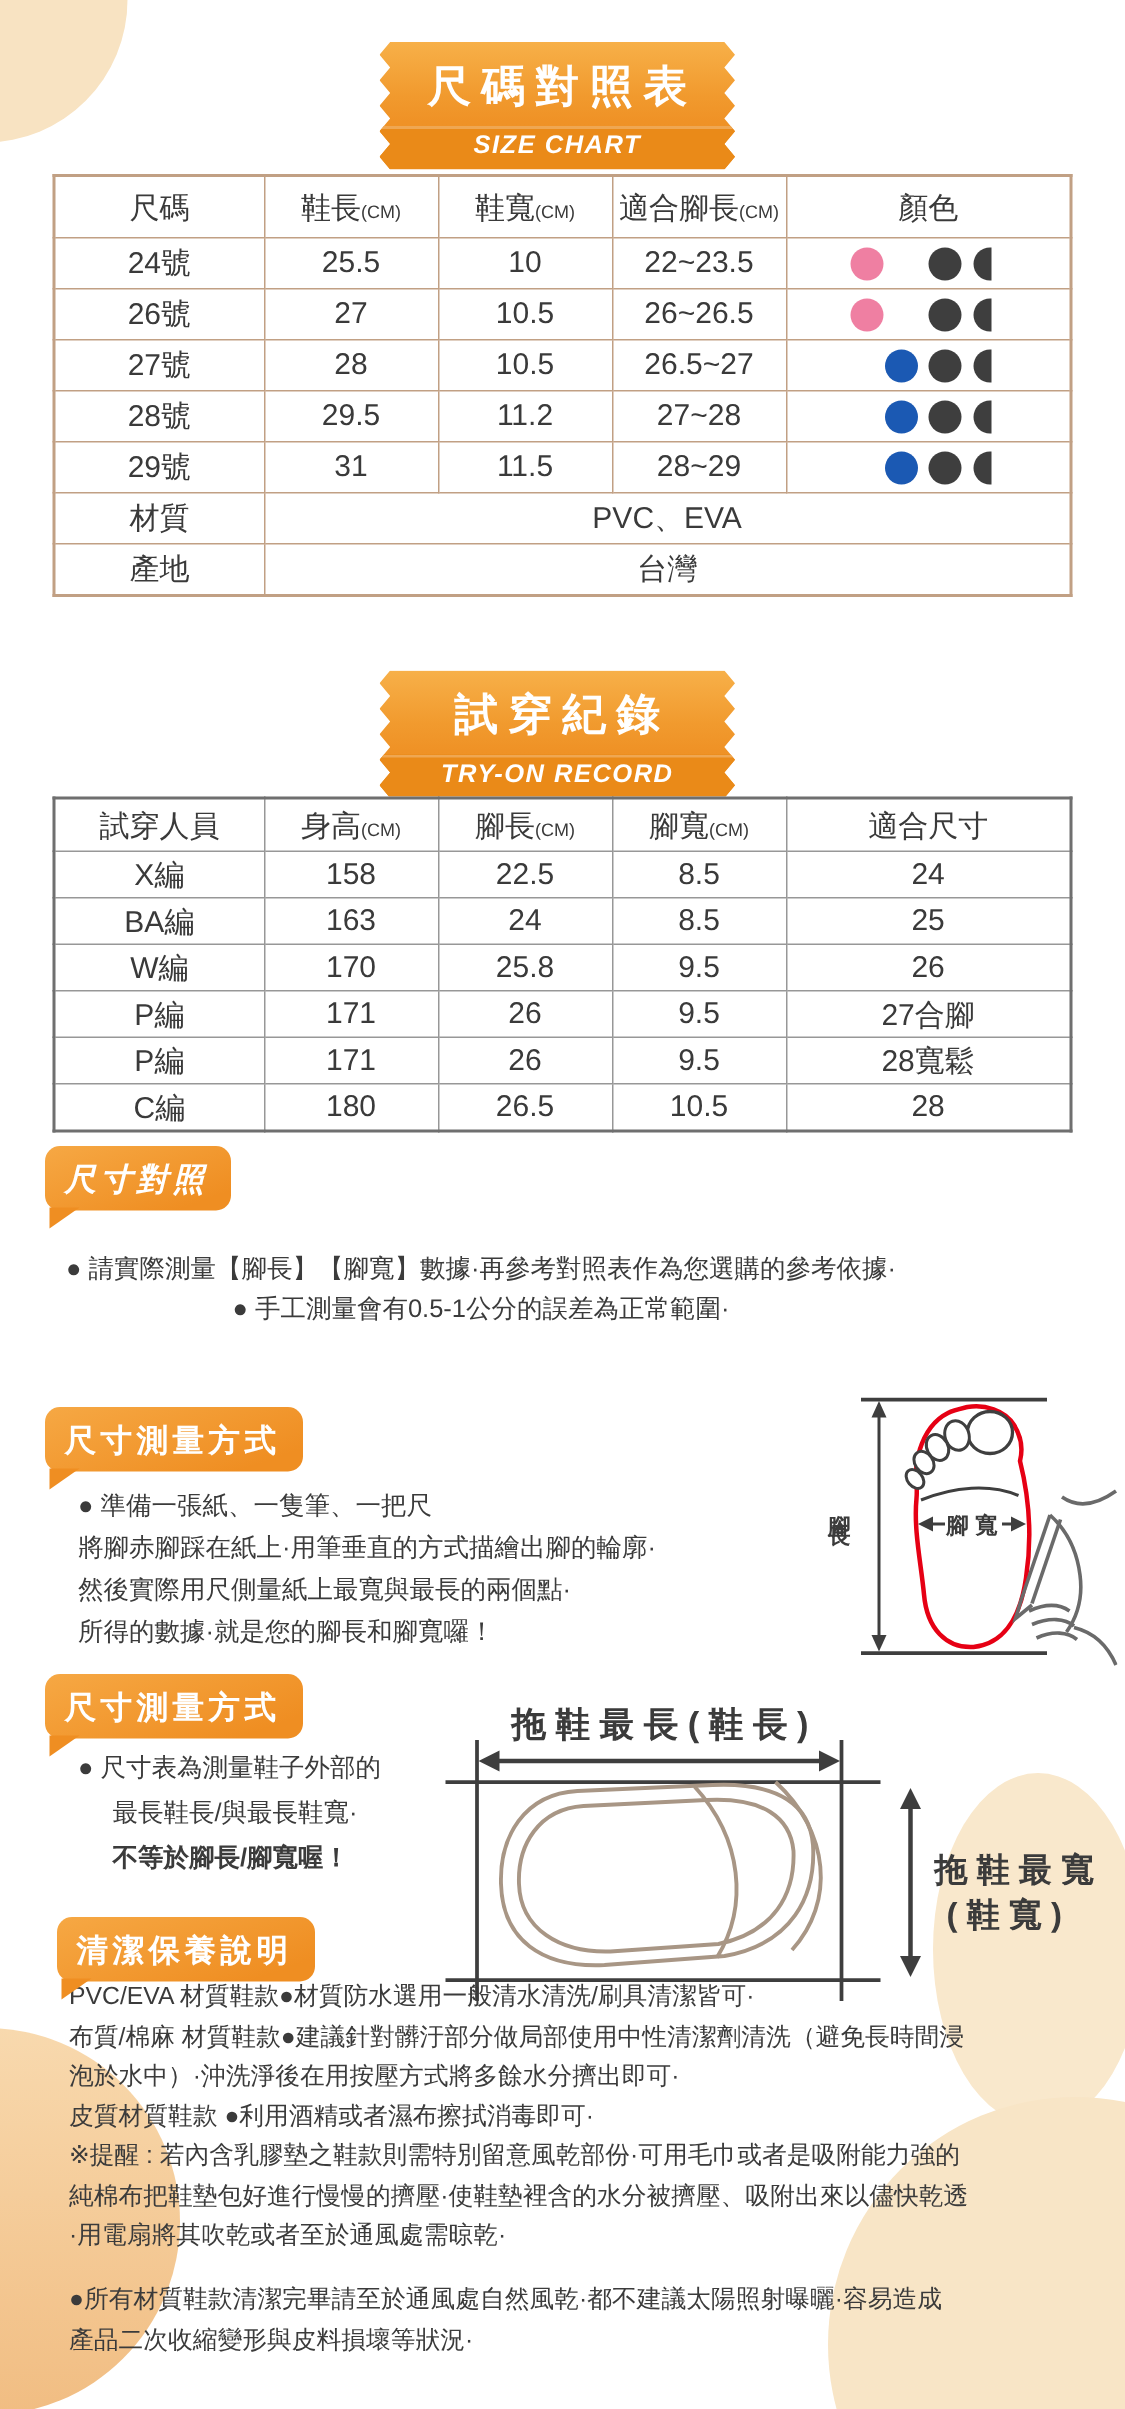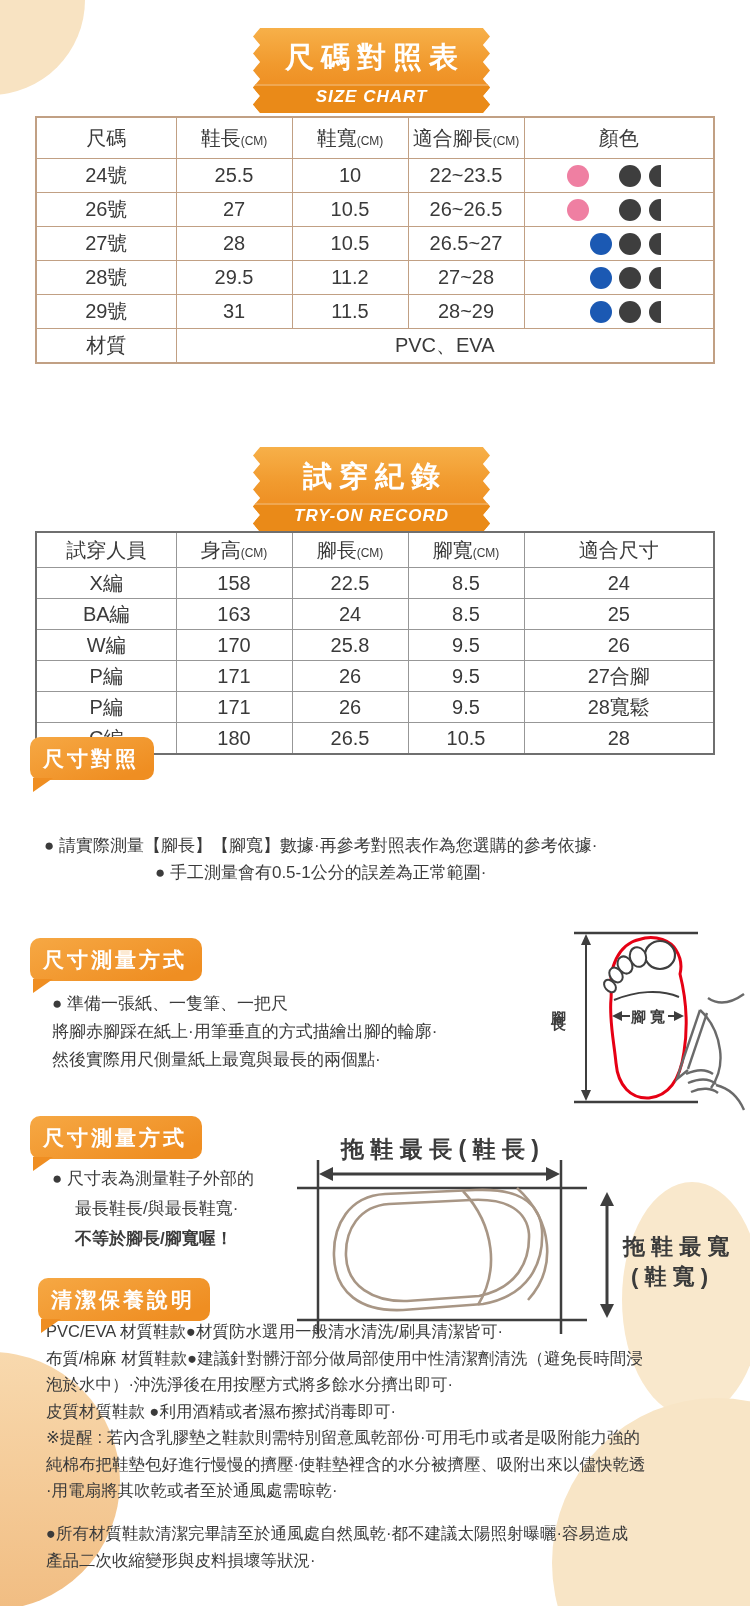--- a/index.html
+++ b/index.html
@@ -142,20 +142,24 @@
       <td class="dotcell">
         <span class="dot dot-main-b" style="background: rgb(27, 89, 179);"></span>
         <span class="dot dot-dark" style="background: rgb(62, 62, 62);"></span>
         <span class="dot dot-half" style="background: rgb(62, 62, 62);"></span>
       </td>
     </tr>
     <tr>
       <td>材質</td>
       <td colspan="4">PVC、EVA</td>
     </tr>
+    <tr>
+      <td>產地</td>
+      <td colspan="4">台灣</td>
+    </tr>
   </tbody>
     </table>
 
   <div class="ribbon" style="top:447px;">
     <div class="ribbon-title">試穿紀錄</div>
     <div class="ribbon-sub">TRY-ON RECORD</div>
   </div>
 
   <table class="t2">
     <colgroup>
@@ -211,31 +215,32 @@
     <tr>
       <td>C編</td>
       <td>180</td>
       <td>26.5</td>
       <td>10.5</td>
       <td>28</td>
     </tr>
   </tbody>
     </table>
 
-  <div class="bubble" style="top:737px;">尺寸對照</div>
+  <div class="bubble" style="top:764px;font-style:italic;">尺寸對照</div>
   <div class="abs compare">
     <div class="tline">● 請實際測量【腳長】【腳寬】數據·再參考對照表作為您選購的參考依據·</div>
     <div class="tline">● 手工測量會有0.5-1公分的誤差為正常範圍·</div>
   </div>
 
   <div class="bubble" style="top:938px;">尺寸測量方式</div>
   <div class="abs measure1">
     <div class="tline">● 準備一張紙、一隻筆、一把尺</div>
     <div class="tline">將腳赤腳踩在紙上·用筆垂直的方式描繪出腳的輪廓·</div>
     <div class="tline">然後實際用尺側量紙上最寬與最長的兩個點·</div>
+    <div class="tline">所得的數據·就是您的腳長和腳寬囉！</div>
   </div>
 
   <svg class="abs" style="left:548px;top:898px;" width="197" height="214" viewBox="0 0 197 214">
 
     <line x1="26" y1="35" x2="150" y2="35" stroke="#3e3e3e" stroke-width="2.5"></line>
     <line x1="26" y1="204" x2="150" y2="204" stroke="#3e3e3e" stroke-width="2.5"></line>
 
     <line x1="38" y1="42" x2="38" y2="197" stroke="#3e3e3e" stroke-width="2"></line>
     <polygon points="38,36 33,47 43,47" fill="#3e3e3e"></polygon>
     <polygon points="38,203 33,192 43,192" fill="#3e3e3e"></polygon>

